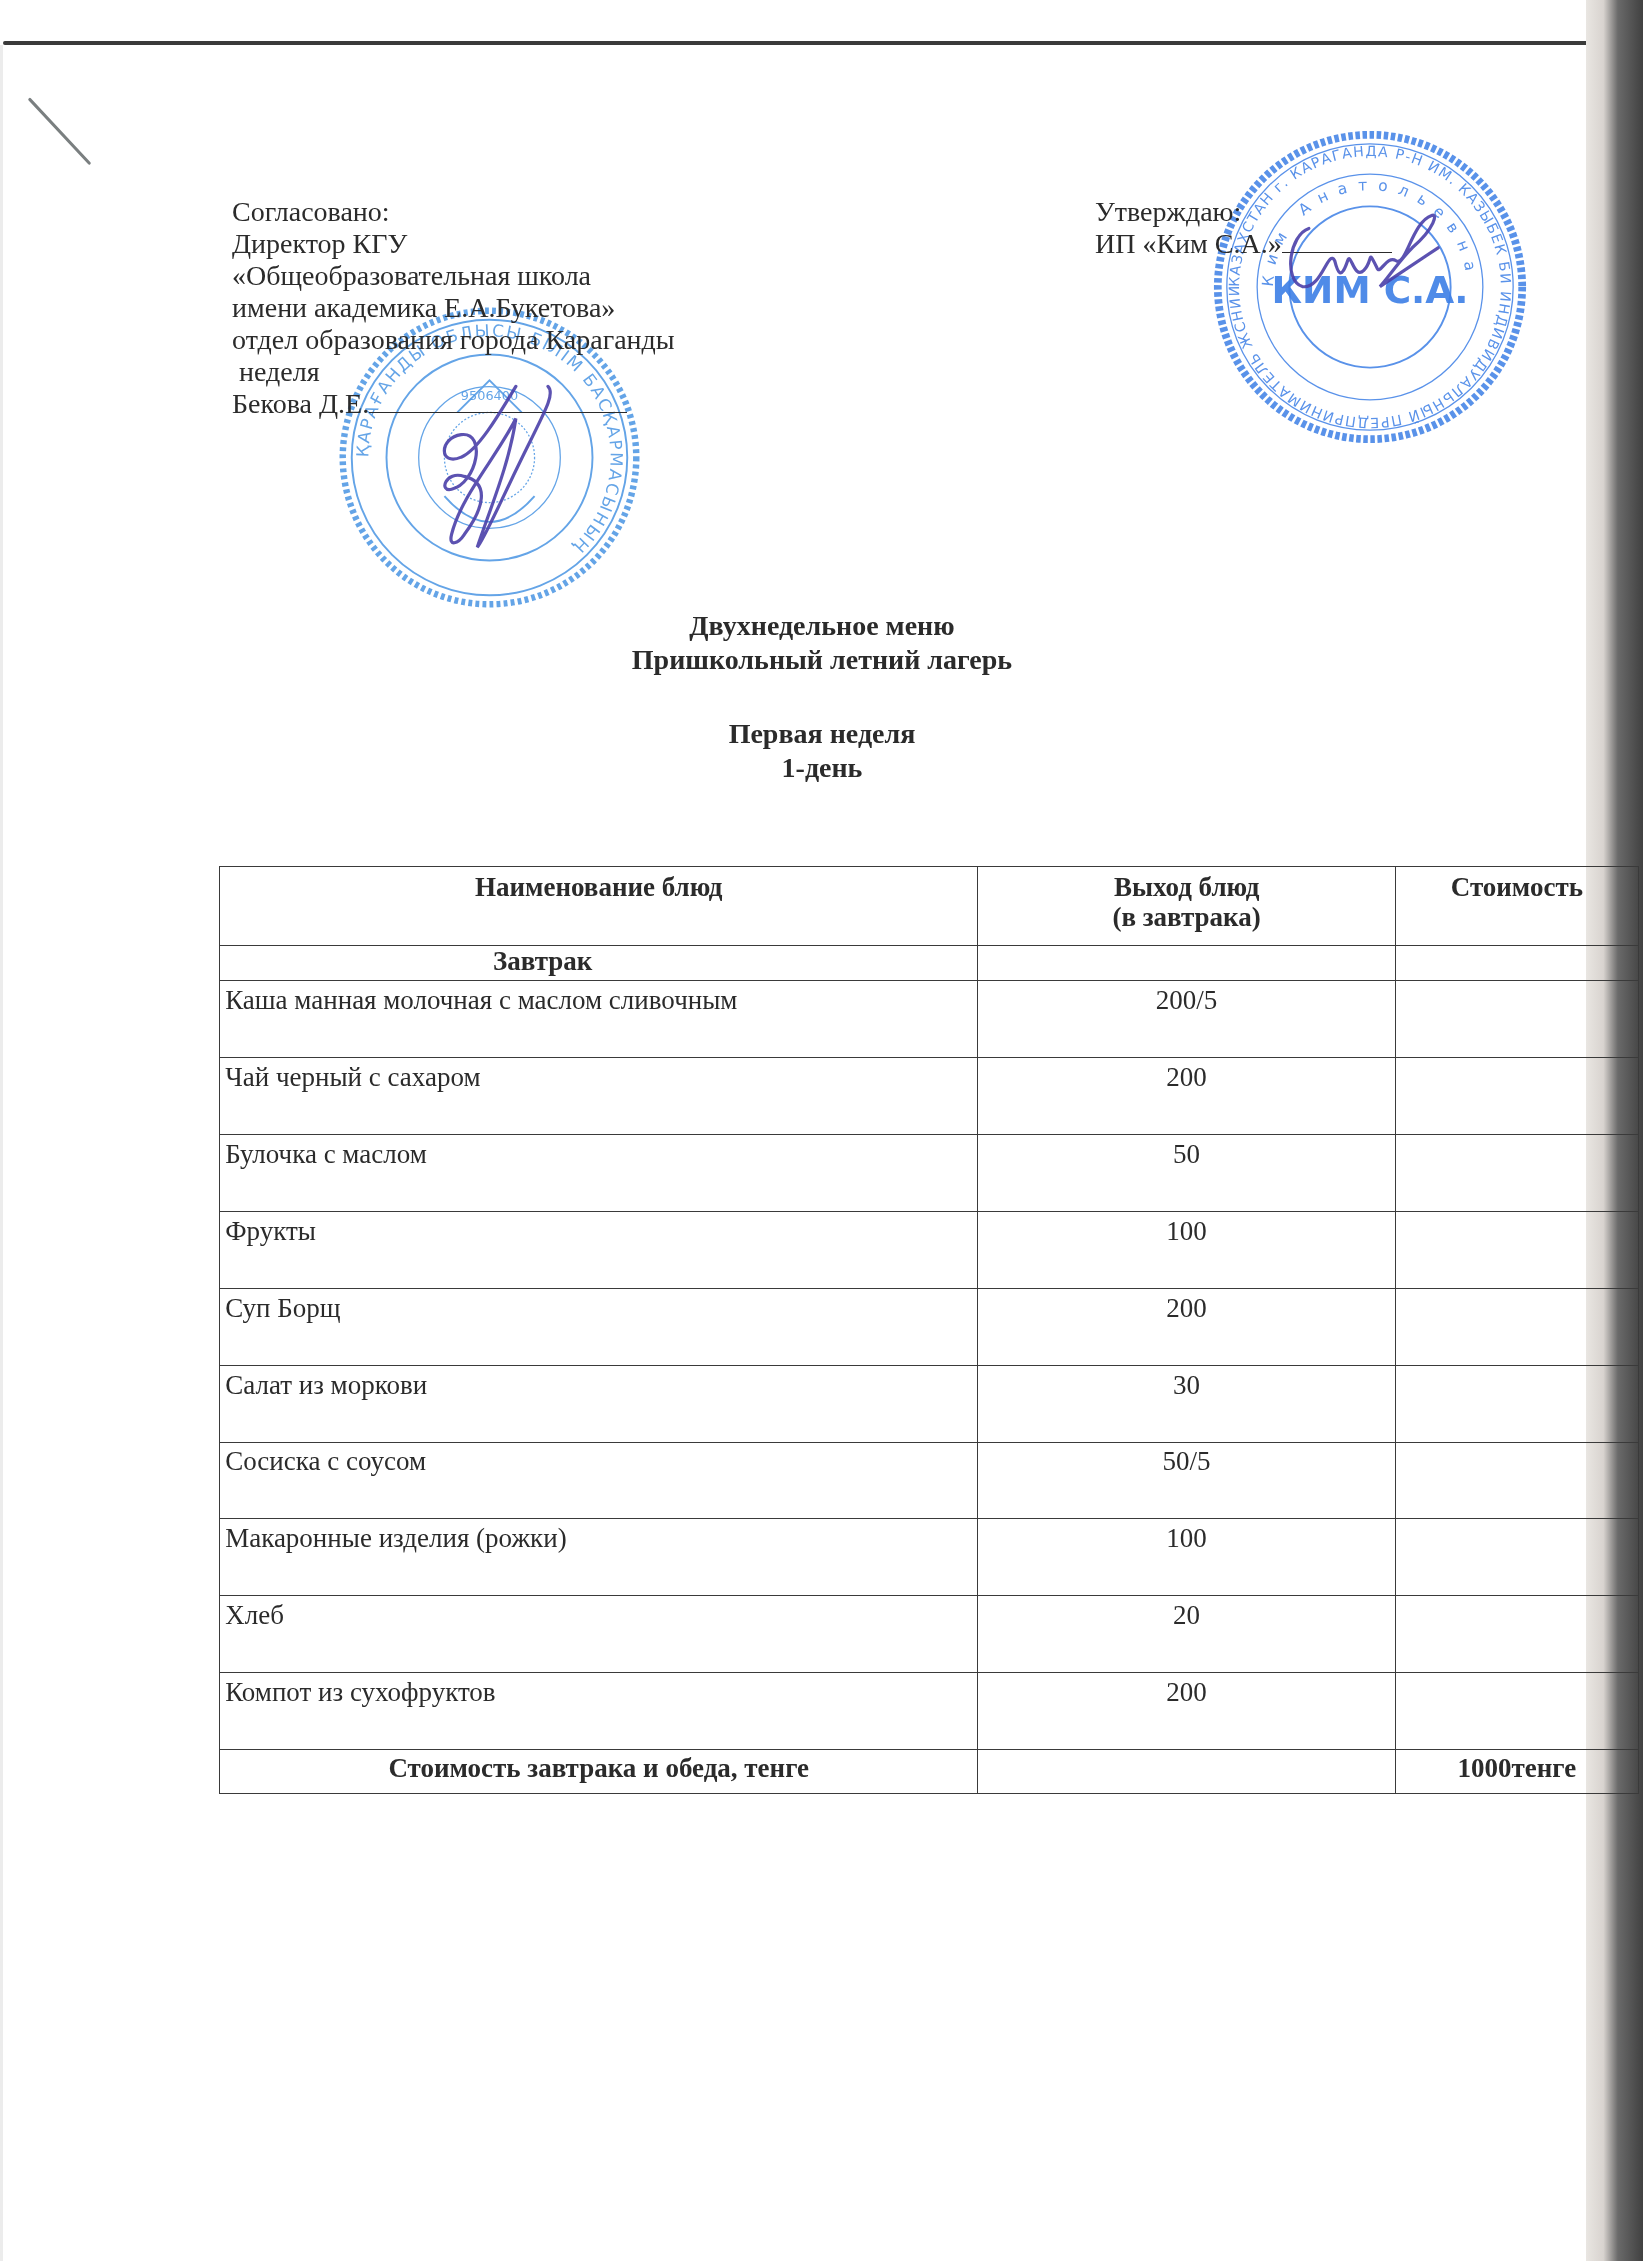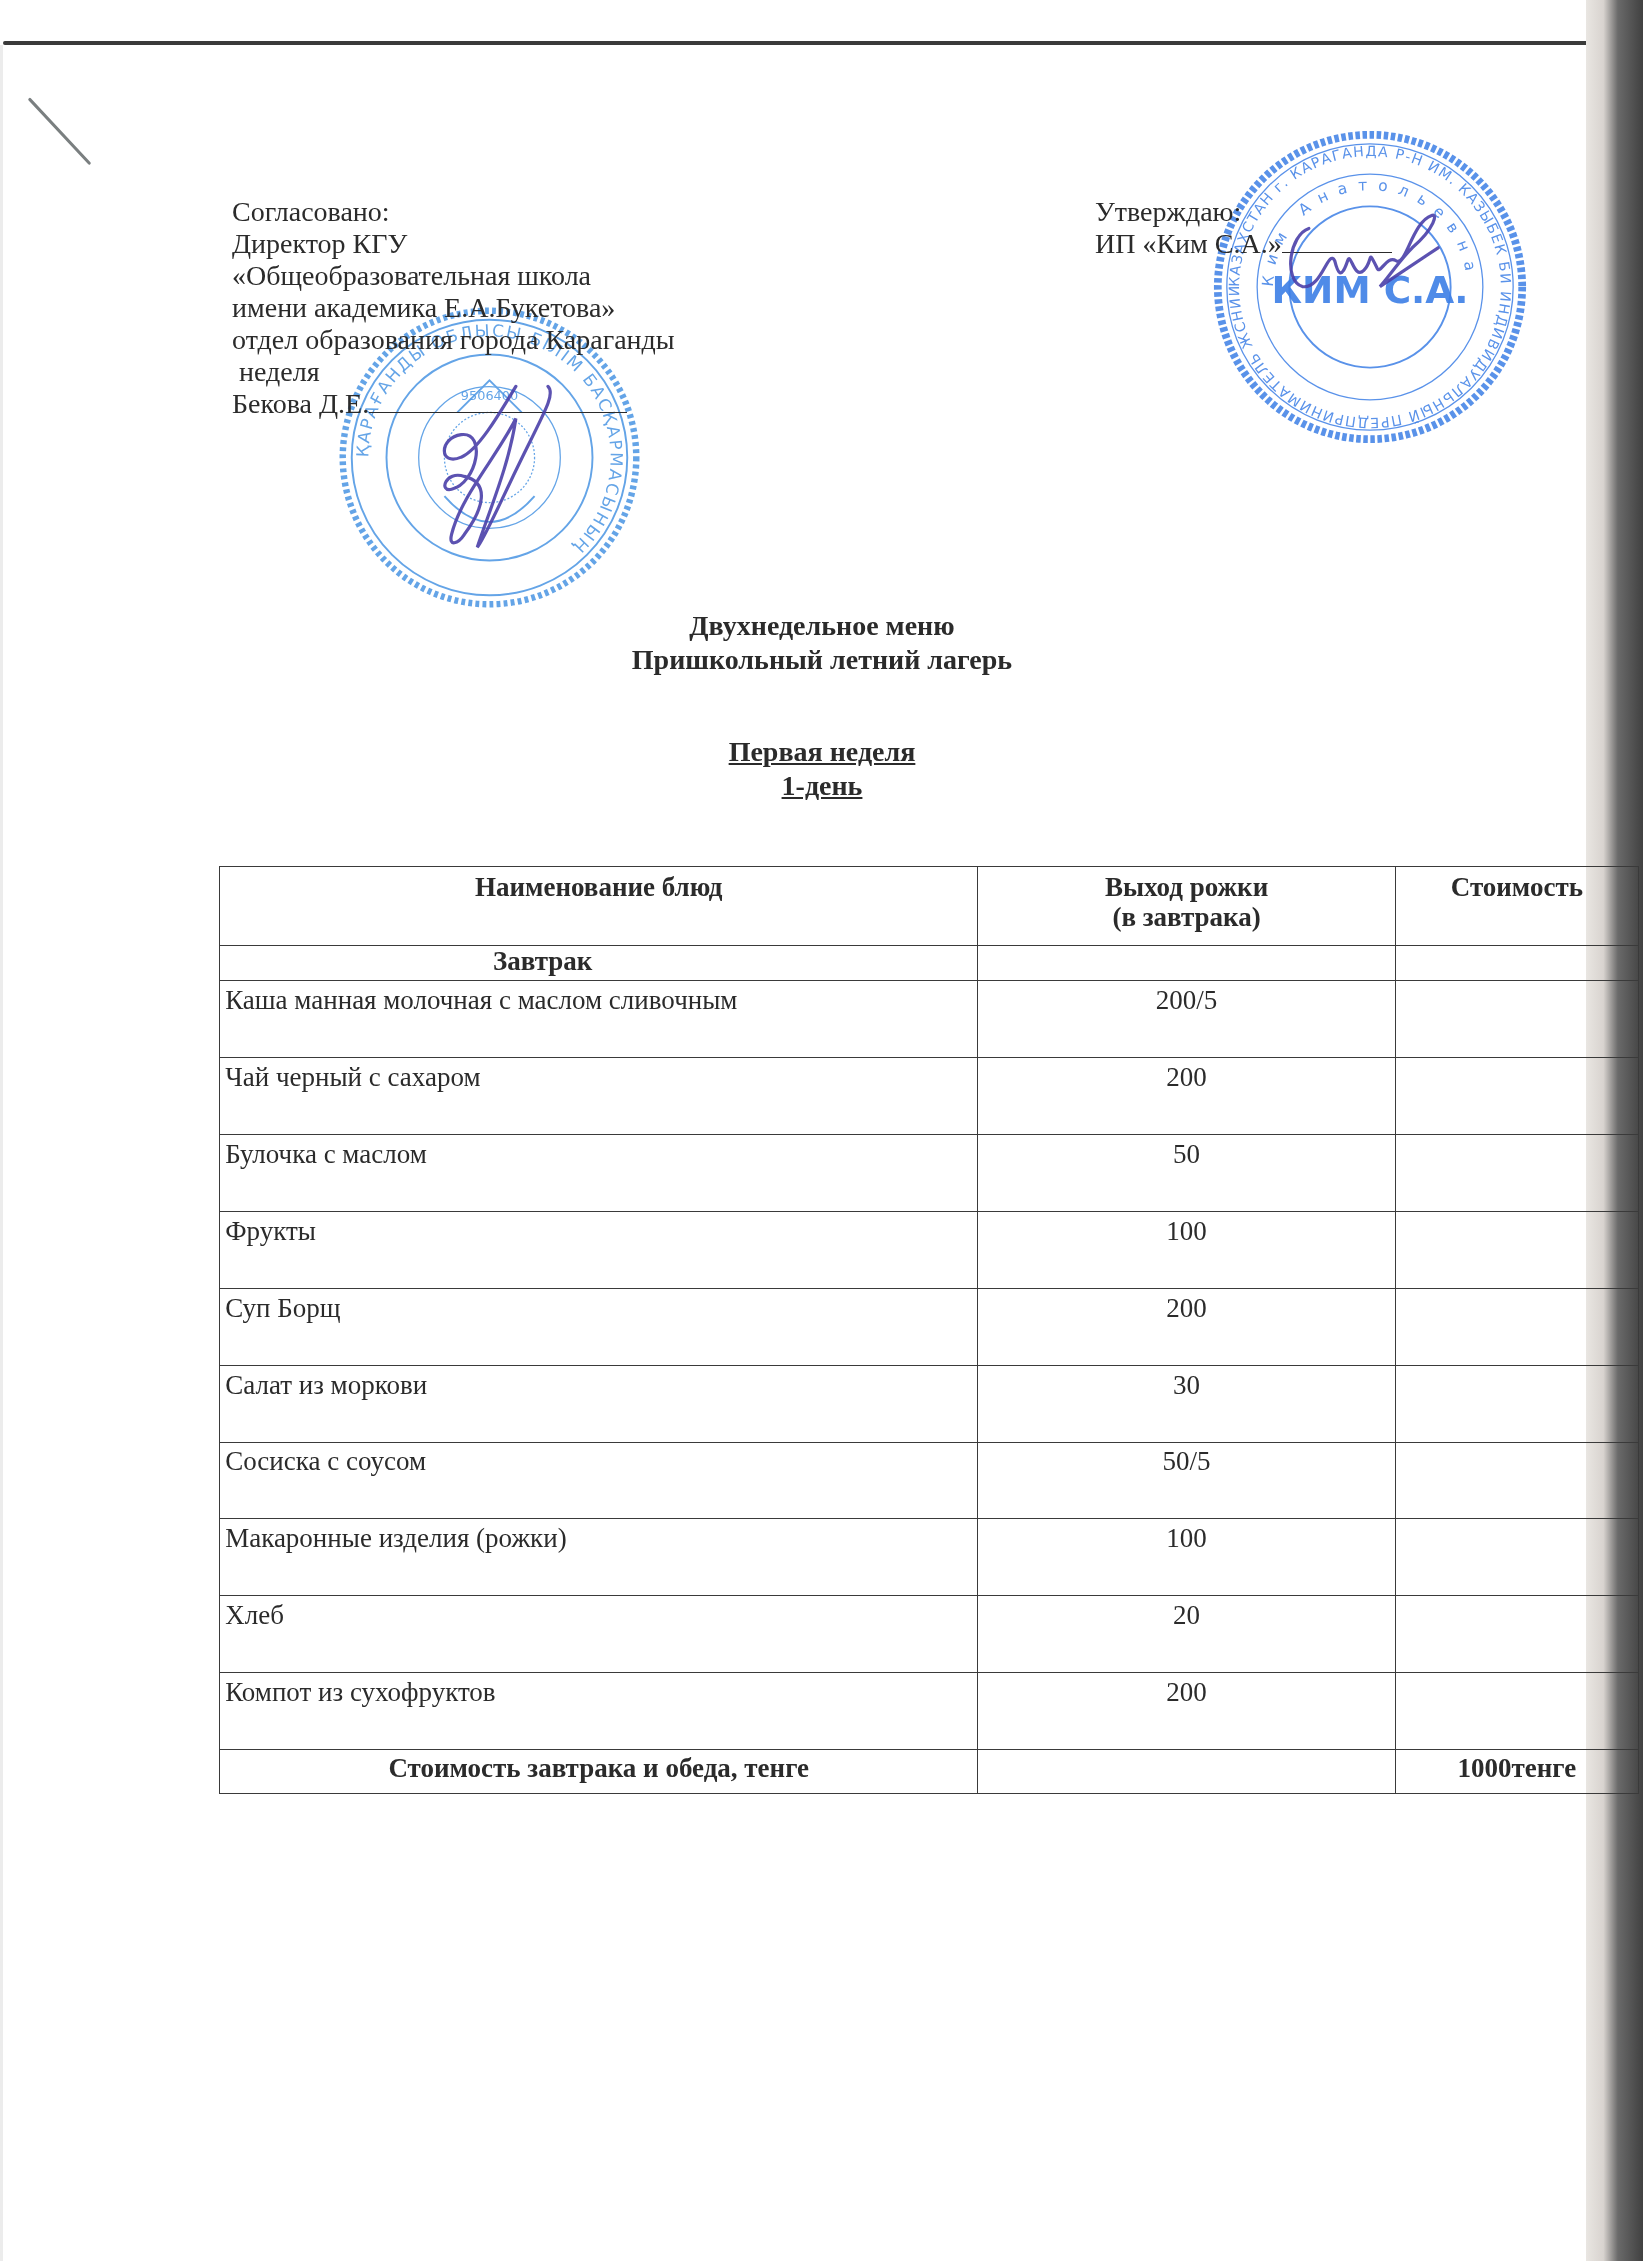--- a/index.html
+++ b/index.html
@@ -19,21 +19,21 @@
     transform-origin:left center; transform:rotate(47deg); border-radius:1.3px; }
 
   .block { position:absolute; font-size:28px; line-height:32px; }
   .block div { white-space:nowrap; }
   .left-block { left:232px; top:196px; }
   .right-block { left:1095px; top:196px; }
   .sig-line { display:inline-block; border-bottom:1.9px solid #2b2b2b; vertical-align:baseline; }
 
   .center-title { position:absolute; left:0; width:1644px; text-align:center; font-weight:bold; font-size:28px; line-height:34px; }
   .t1 { top:609px; }
-  .t2 { top:735px;text-decoration:underline; }
+  .t2 { top:717px; }
 
   table.menu { position:absolute; left:219px; top:866px; width:1420px; border-collapse:collapse; font-size:27px; }
   table.menu td, table.menu th { border:1.9px solid #3a3a3a; padding:0; vertical-align:top; }
   table.menu th { font-weight:bold; text-align:center; height:73px; padding-top:5.2px; line-height:30px; }
   .c1 { width:688px; }
   .c2 { width:378px; }
   .c3 { width:220px; }
   tr.section td { height:34px; font-weight:bold; }
   tr.section td.name { text-align:center; padding-right:112px; }
   tr.section.obed td.name { padding-right:0; padding-left:39px; }
@@ -123,21 +123,21 @@
 <div class="center-title t2">
   <div>Первая неделя</div>
   <div>1-день</div>
 </div>
 
 <table class="menu">
   <tbody>
       <tr>
     <th class="c1">Наименование блюд</th>
     <th class="c2">
-      <div>Выход рожки</div>
+      <div>Выход блюд</div>
       <div>(в завтрака)</div>
     </th>
     <th class="c3">Стоимость</th>
   </tr>
 
   <tr class="section">
     <td class="name">Завтрак</td>
         <td></td>
         <td></td>
   </tr>

